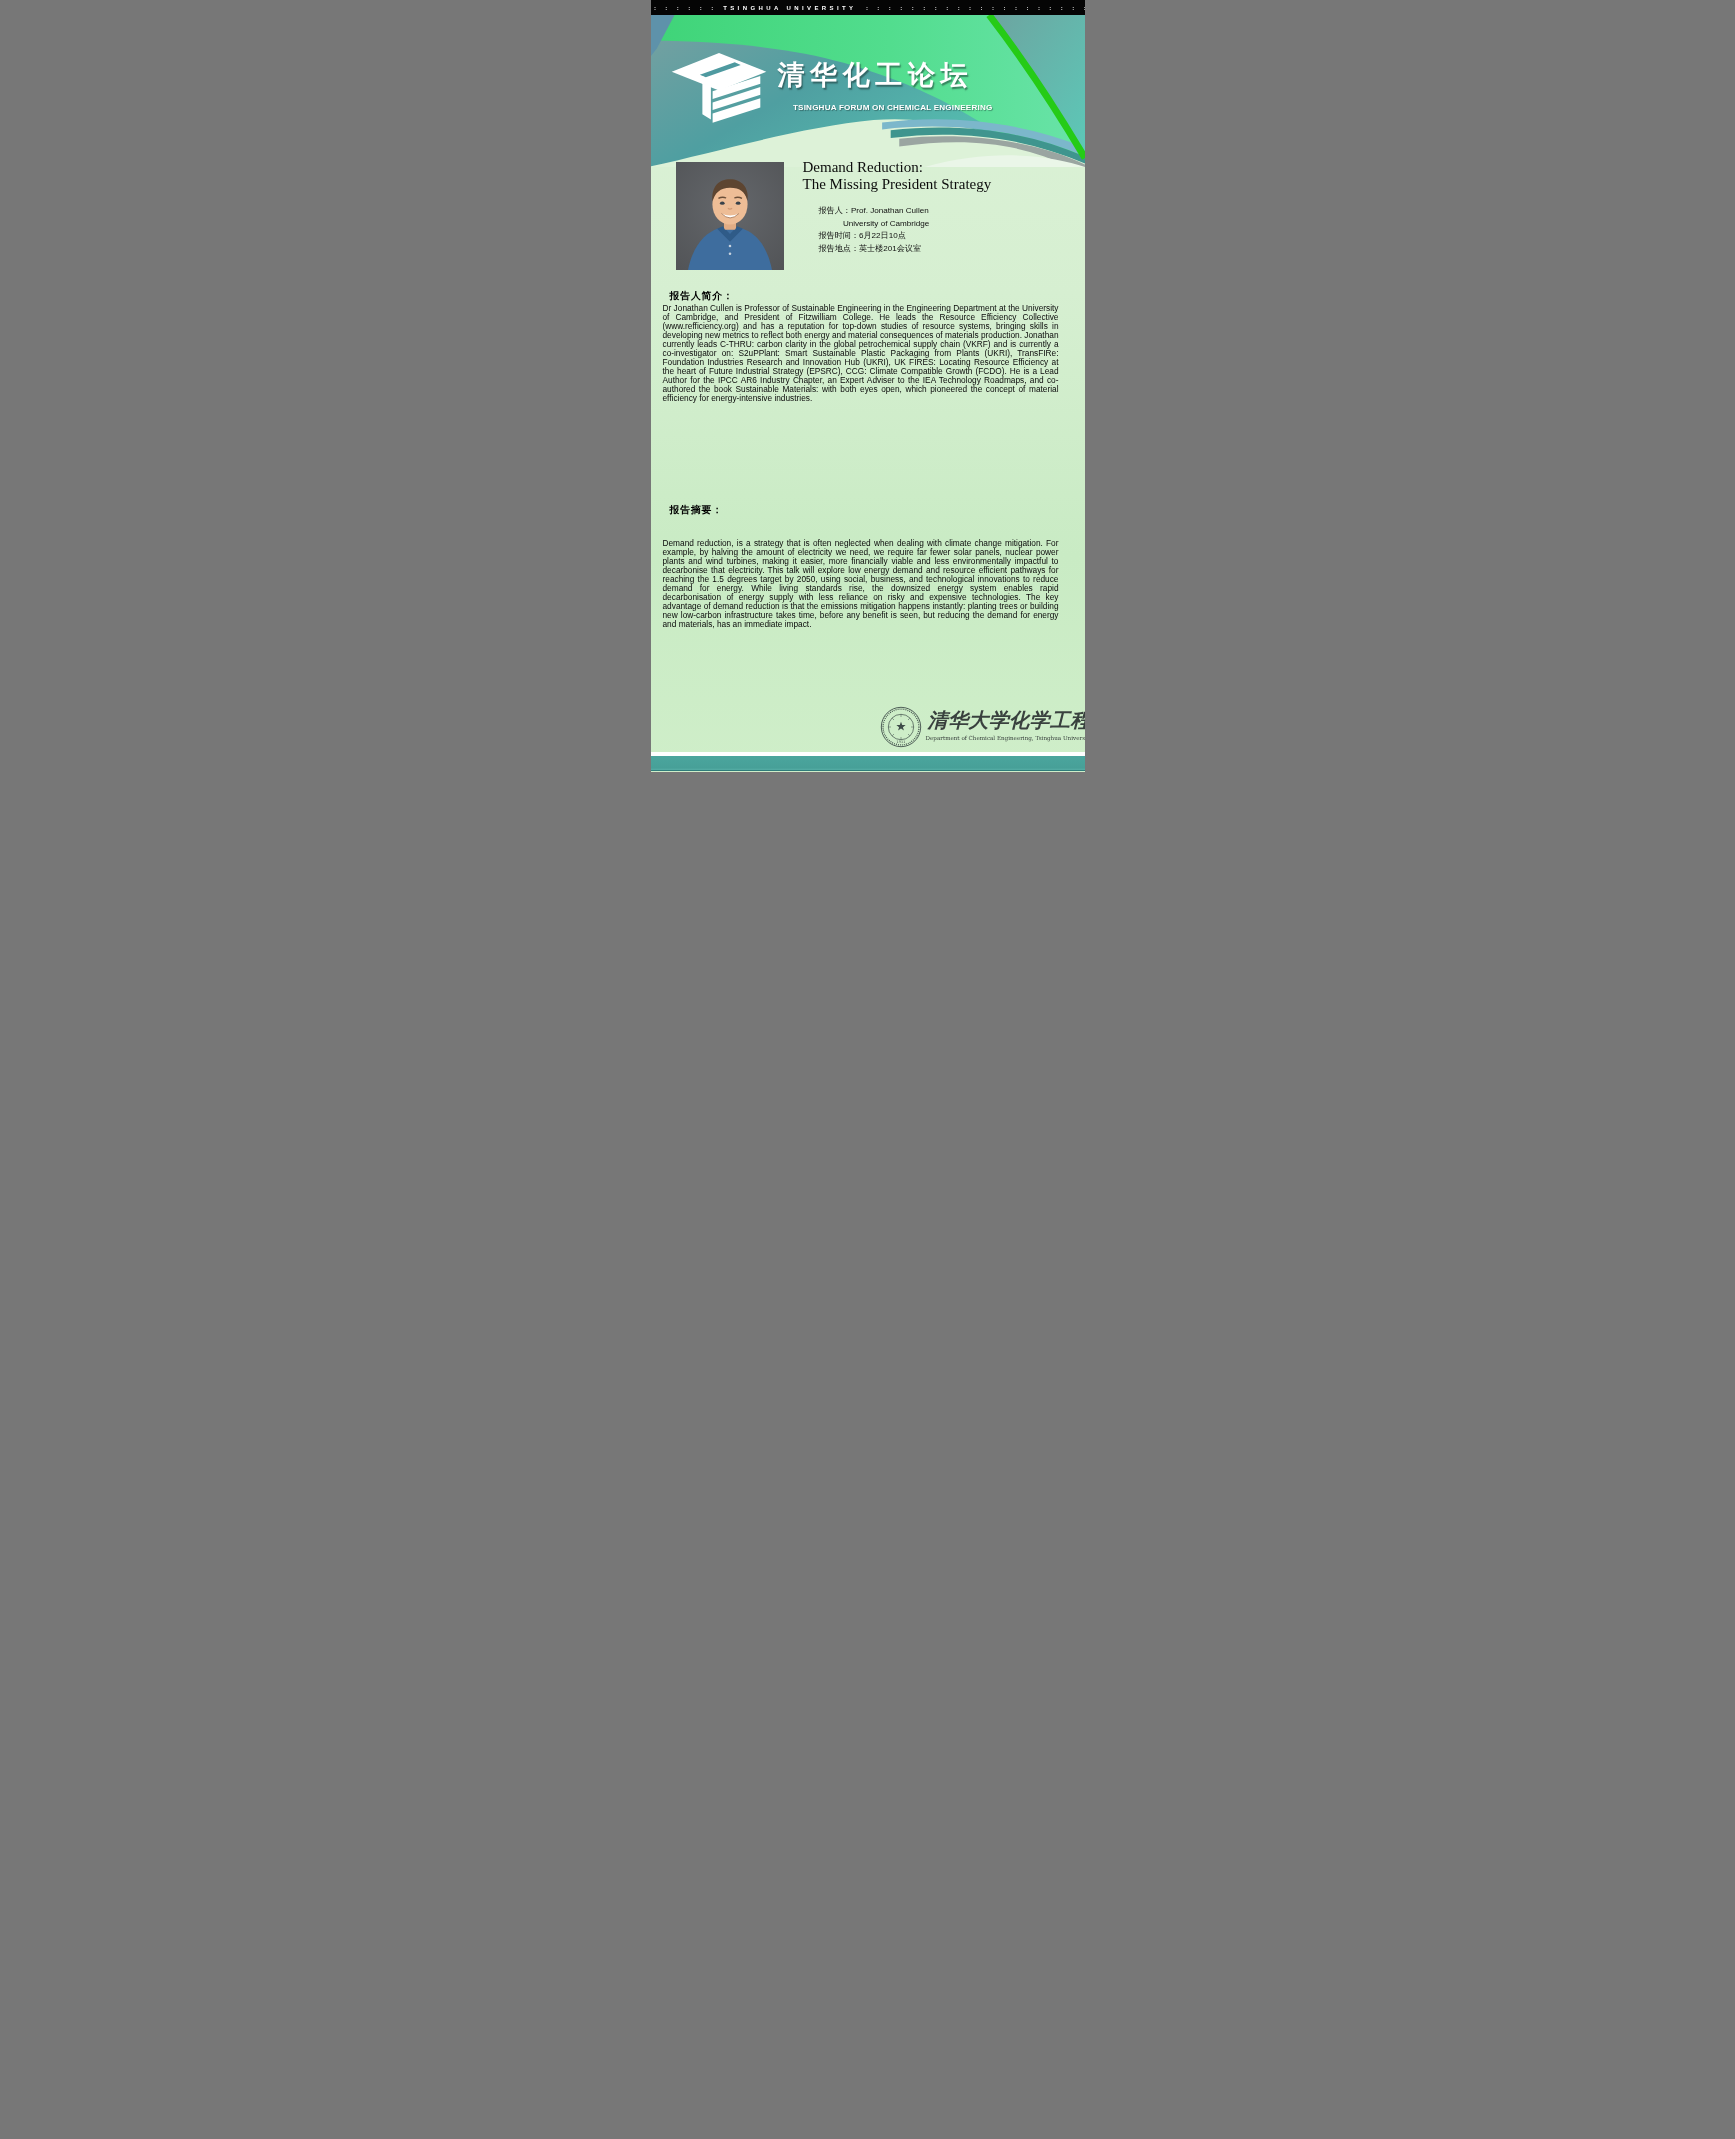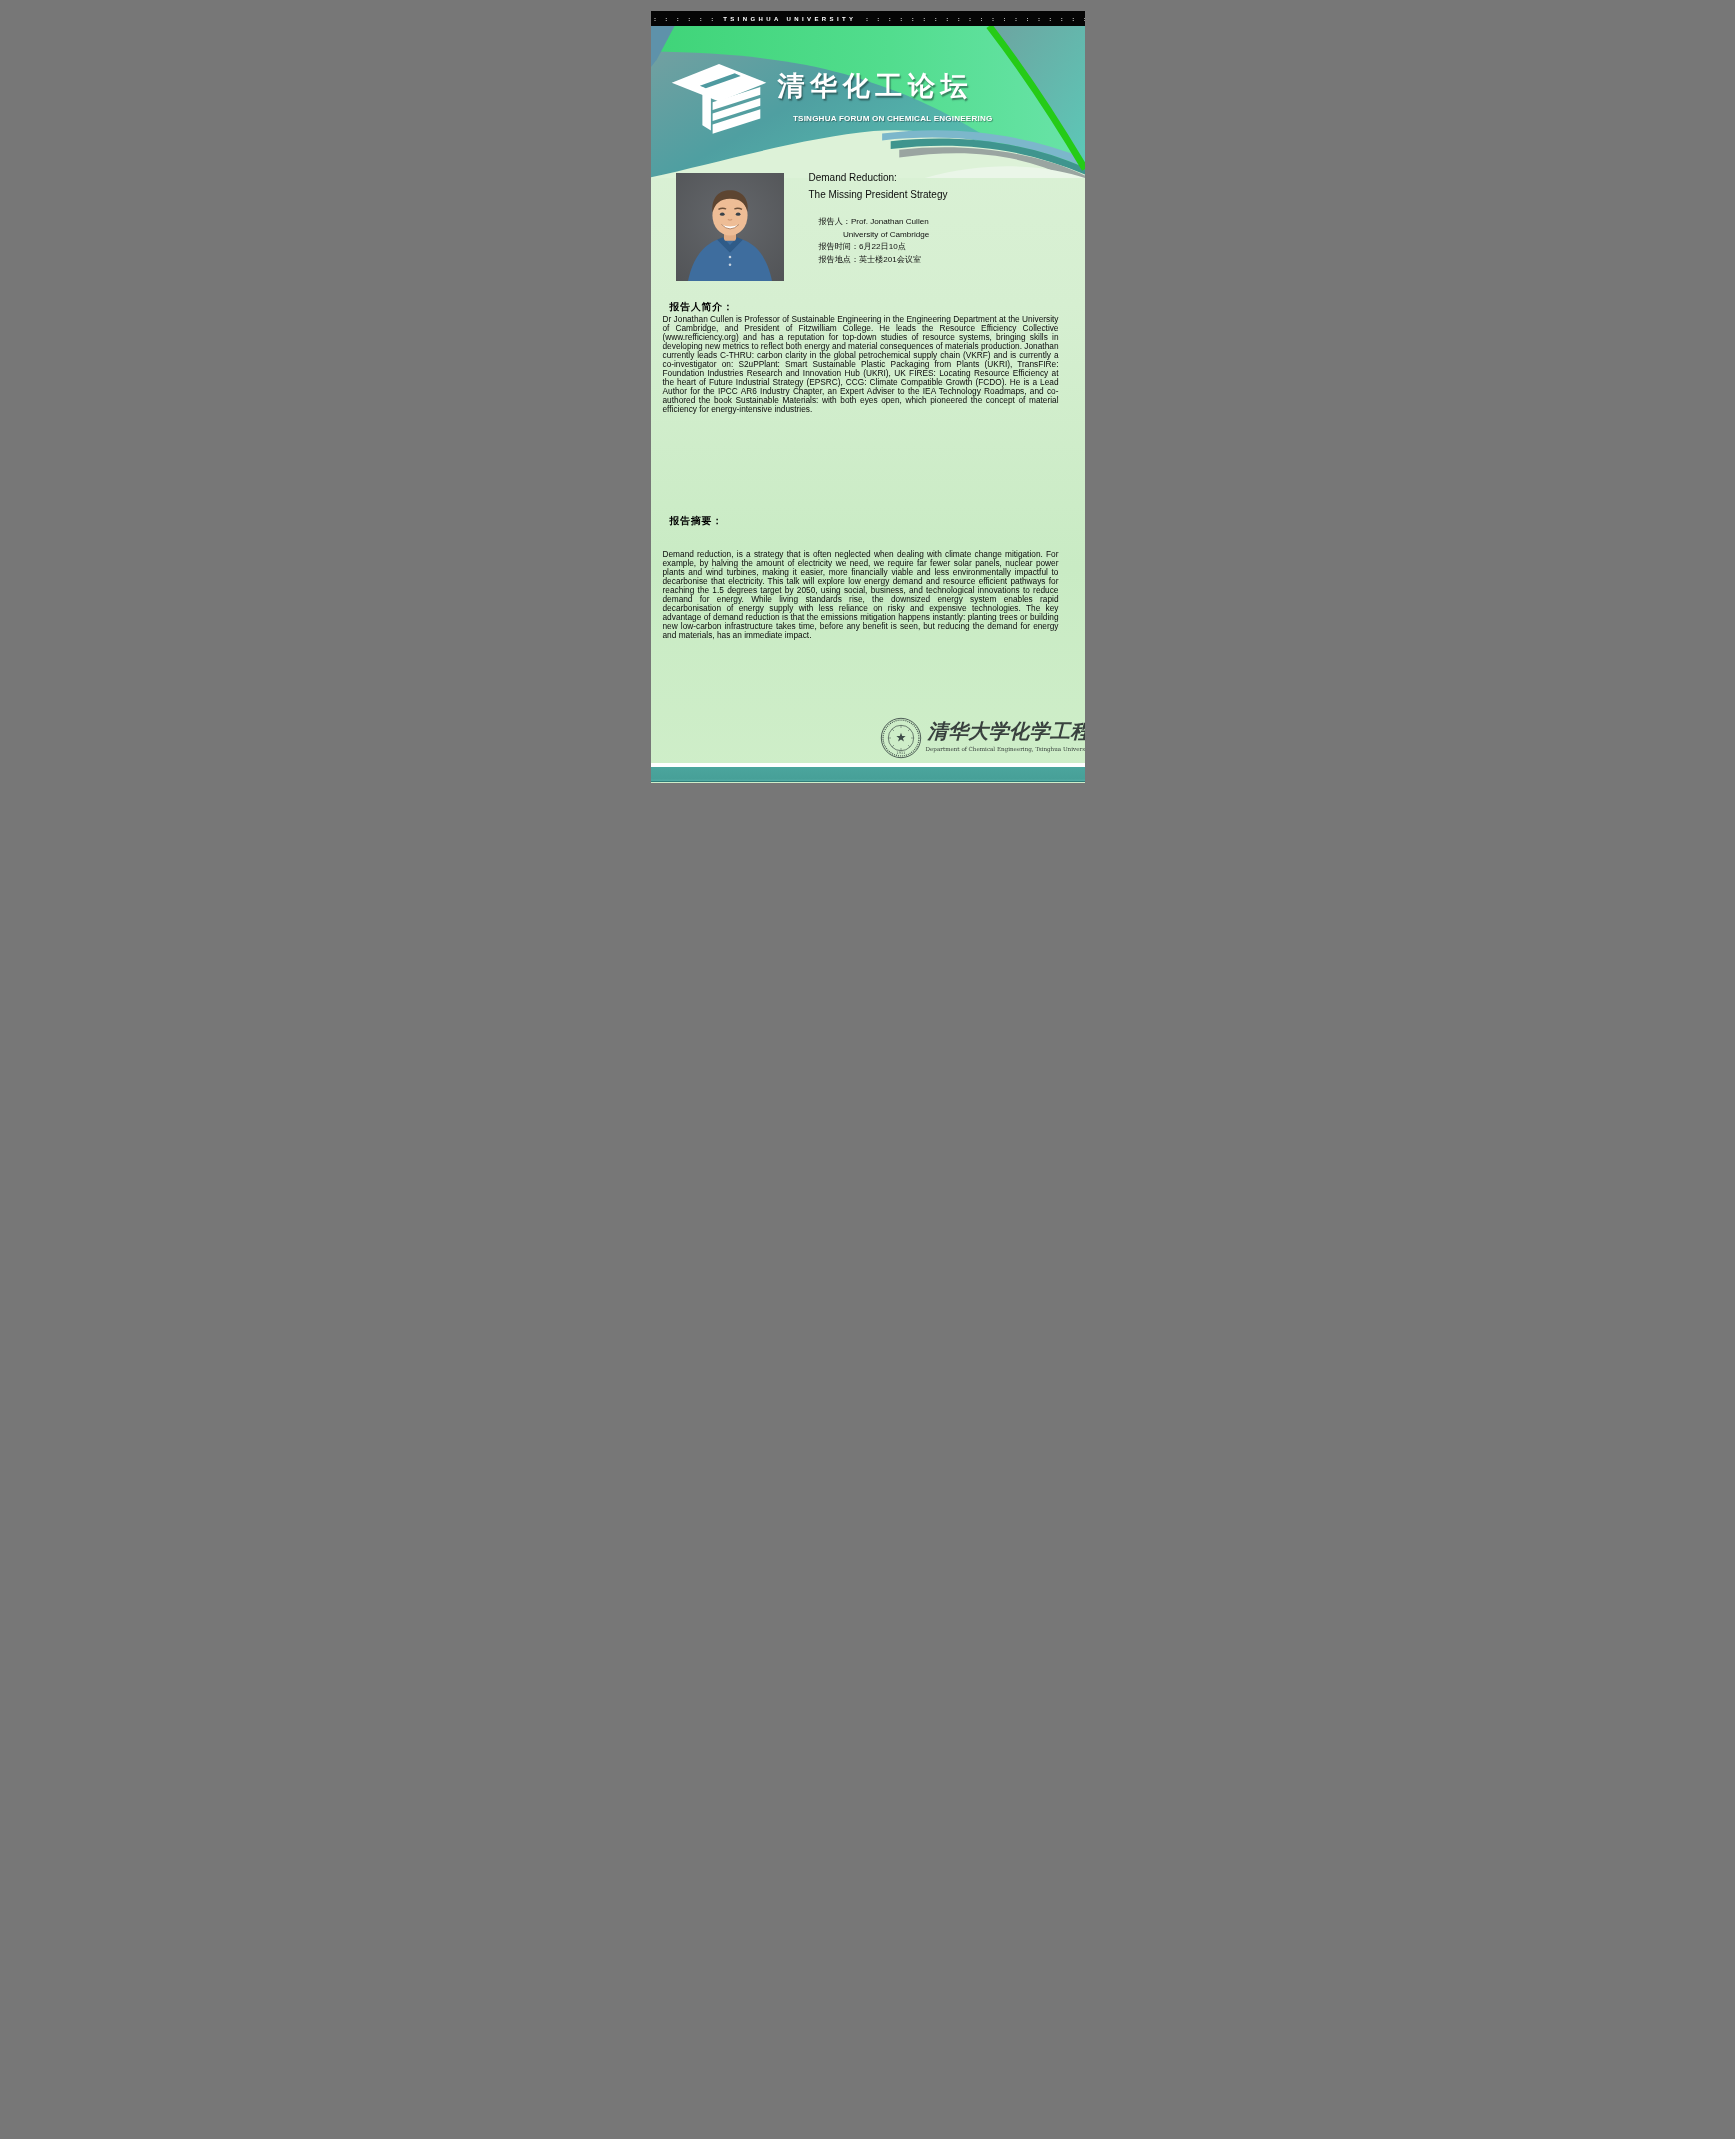--- a/index.html
+++ b/index.html
@@ -1,17 +1,17 @@
 <!DOCTYPE html>
 <html style="font-size:6.8px"><head>
 <meta charset="utf-8">
 <style>
   html,body{margin:0;padding:0;background:#777;}
   .poster{
-    position:relative;width:434px;height:772px;margin:11px auto;overflow:hidden;
+    position:relative;width:434px;height:772px;margin:0 auto;overflow:hidden;
     background:linear-gradient(180deg,#ddf2d8 0%,#d6efd1 38%,#c9ebc4 72%,#cfeec9 100%);
     font-family:"Liberation Sans",sans-serif;color:#0a0a0a;
   }
   
   .topbar{
     position:absolute;top:0;left:0;width:100%;height:15px;background:#050505;
     display:flex;align-items:center;white-space:nowrap;overflow:hidden;
     color:#fff;font-weight:bold;font-size:6px;
   }
   .topbar .dots{letter-spacing:3.9px;padding-left:3.4px;}
@@ -27,21 +27,21 @@
   }
   .enTitle{
     position:absolute;left:128px;top:103px;width:214px;
     font-size:8.1px;font-weight:bold;color:#fff;letter-spacing:0.2px;white-space:nowrap;
     text-shadow:0.9px 0.9px 0.9px rgba(20,40,40,.45);
     text-align:right;
   }
   
   .photo{position:absolute;left:25px;top:162px;width:108px;height:108px;overflow:hidden;}
   .talkTitle{
-    position:absolute;left:158px;top:159px;font-size:10px;line-height:16.7px;color:#0c0c0c;
+    position:absolute;left:152px;top:159px;font-size:15px;line-height:16.7px;color:#0c0c0c;font-family:Liberation Serif, serif;
   }
   .infoBlock{position:absolute;left:168px;top:205px;font-size:8.1px;line-height:12.6px;color:#101010;}
   .infoRow{white-space:nowrap;}
   .indent{padding-left:24.4px;}
   
   .secHeading{position:absolute;left:19px;font-size:9.8px;font-weight:bold;color:#000;letter-spacing:0.9px;}
   .bioHeading{top:290px;}
   .absHeading{top:504px;}
   .para{
     position:absolute;left:12px;width:396px;font-size:8.3px;line-height:9px;

